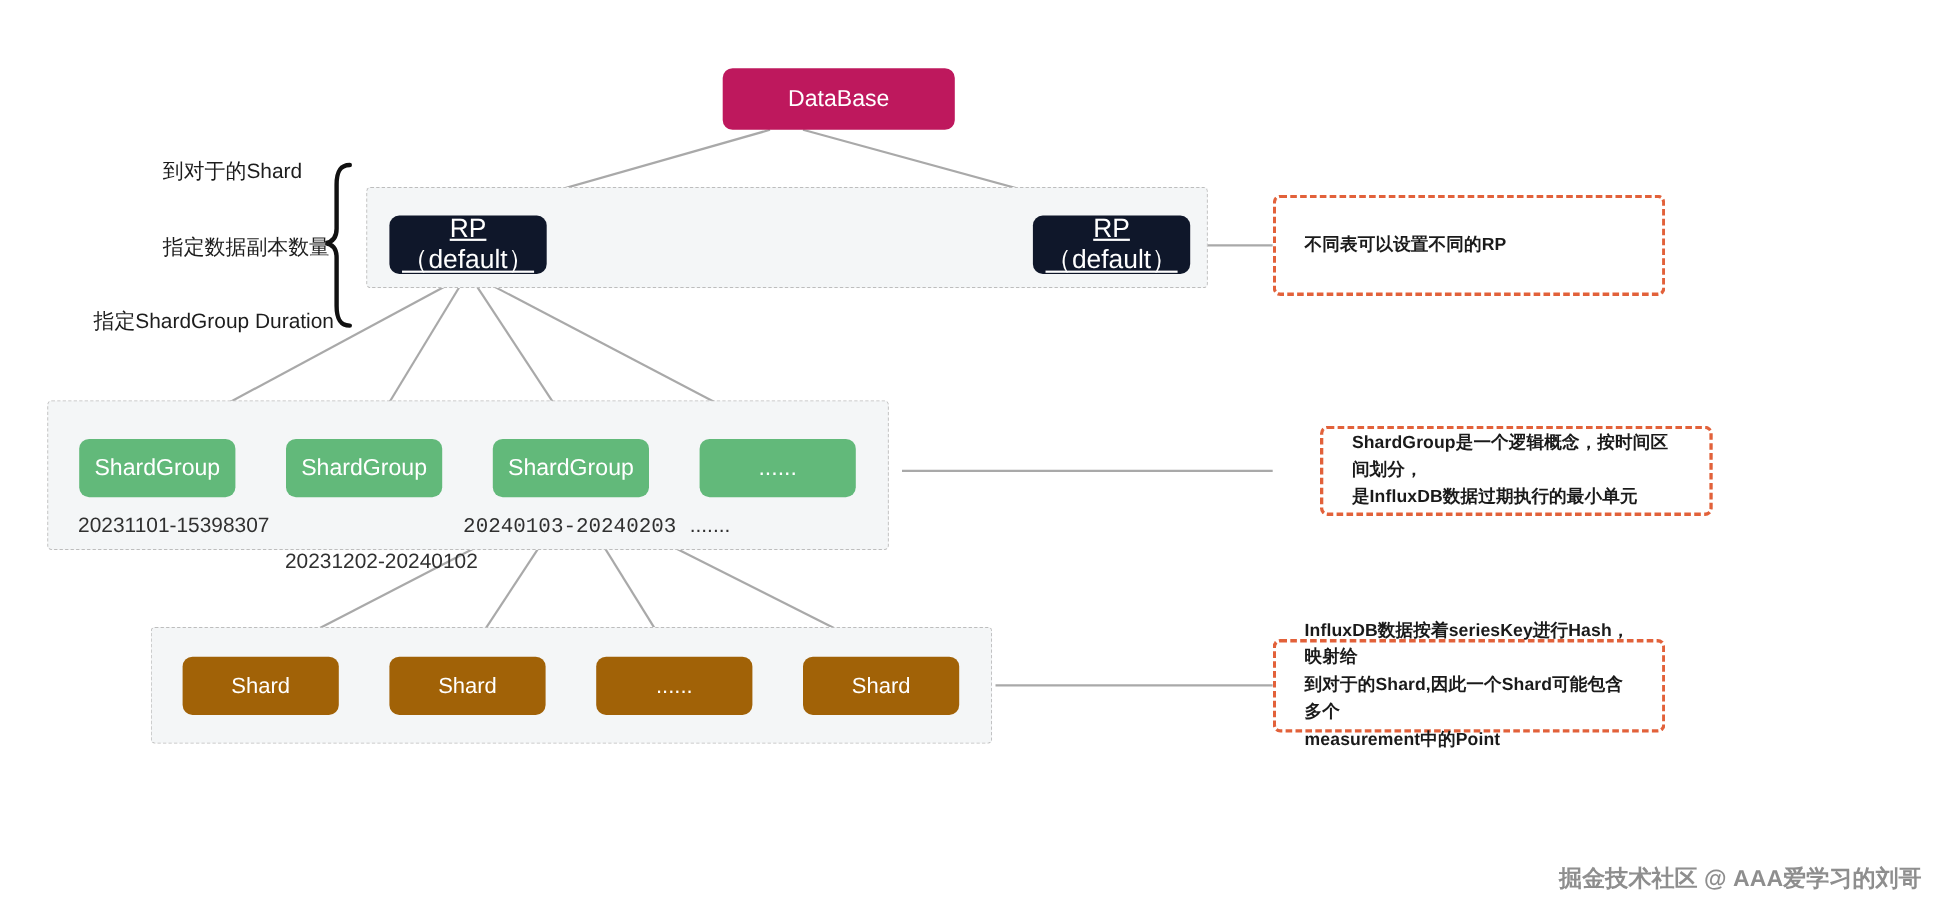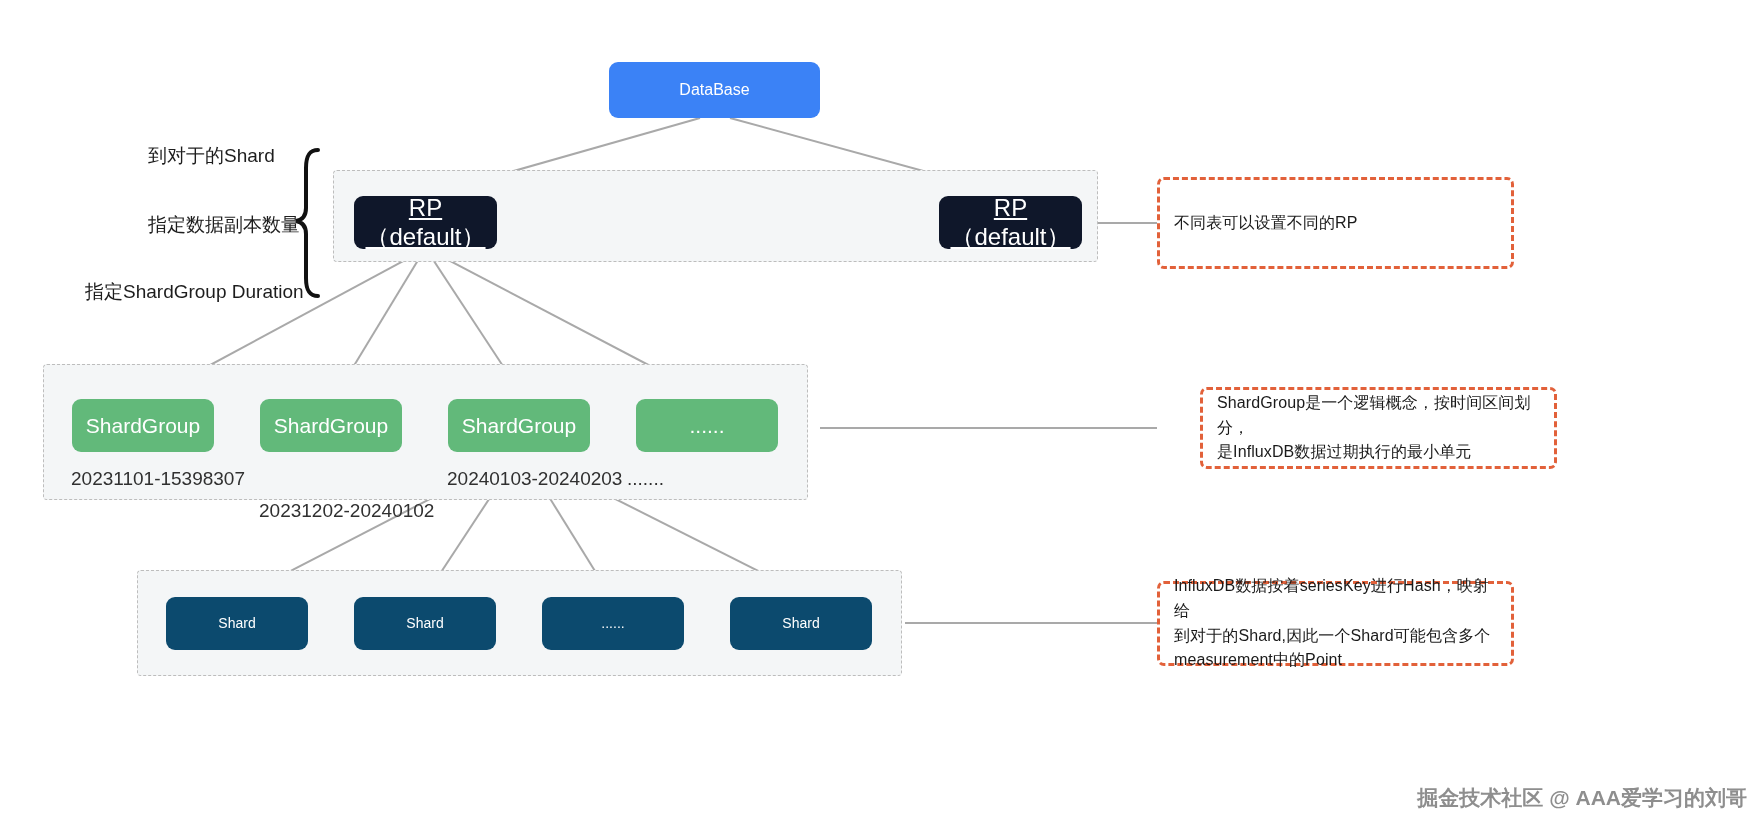--- a/index.html
+++ b/index.html
@@ -32,35 +32,36 @@
     align-items: center;
     justify-content: center;
     color: #ffffff;
     border-radius: 9px;
     box-sizing: border-box;
     text-align: center;
     line-height: 1.2;
     z-index: 3;
   }
   .node-db {
-    background: #3b82f6;
-    font-size: 16px;
+    background: #be185d;
+    font-size: 21px;
+    margin-left: 48px;
   }
   .node-rp {
     background: #0f172a;
     font-size: 24px;
     text-decoration: underline;
   }
   .node-sg {
     background: #62b97a;
     font-size: 21px;
   }
   .node-shard {
-    background: #0c4a6e;
-    font-size: 14px;
+    background: #a16207;
+    font-size: 20px;
     text-align: center;
   }
   .group-box {
     position: absolute;
     border: 1px dashed #bdbdbd;
     background: #f4f6f7;
     border-radius: 4px;
     box-sizing: border-box;
     z-index: 1;
   }
@@ -82,24 +83,24 @@
     position: absolute;
     border: 3px dashed #e2613a;
     border-radius: 7px;
     background: #ffffff;
     box-sizing: border-box;
     display: flex;
     align-items: center;
     z-index: 3;
   }
   .callout p {
-    margin: 0;
+    margin: 12px;
     padding: 0 14px;
     font-size: 16px;
-    font-weight: normal;
+    font-weight: bold;
     color: #1a1a1a;
     line-height: 1.55;
     letter-spacing: 0.1px;
   }
   .watermark {
     position: absolute;
     right: 14px;
     bottom: 6px;
     font-size: 21px;
     font-weight: bold;
@@ -187,21 +188,21 @@
   <div class="node node-sg" style="left:636px; top:399px; width:142px; height:53px;">
     <span>......</span>
   </div>
 
   <div class="sg-caption" style="left:71px; top:468px;">
     <span>20231101-15398307</span>
   </div>
   <div class="sg-caption" style="left:259px; top:468px;margin-top:32px;">
     <span>20231202-20240102</span>
   </div>
-  <div class="sg-caption" style="left:447px; top:468px;">
+  <div class="sg-caption" style="left:421px; top:468px;font-family:Liberation Mono, monospace;">
     <span>20240103-20240203</span>
   </div>
   <div class="sg-caption" style="left:627px; top:468px;">
     <span>.......</span>
   </div>
 
   <div class="callout" style="left:1200px; top:387px; width:357px; height:82px;">
     <p>
       <span>ShardGroup是一个逻辑概念，按时间区间划分，</span><br>
       <span>是InfluxDB数据过期执行的最小单元</span>

